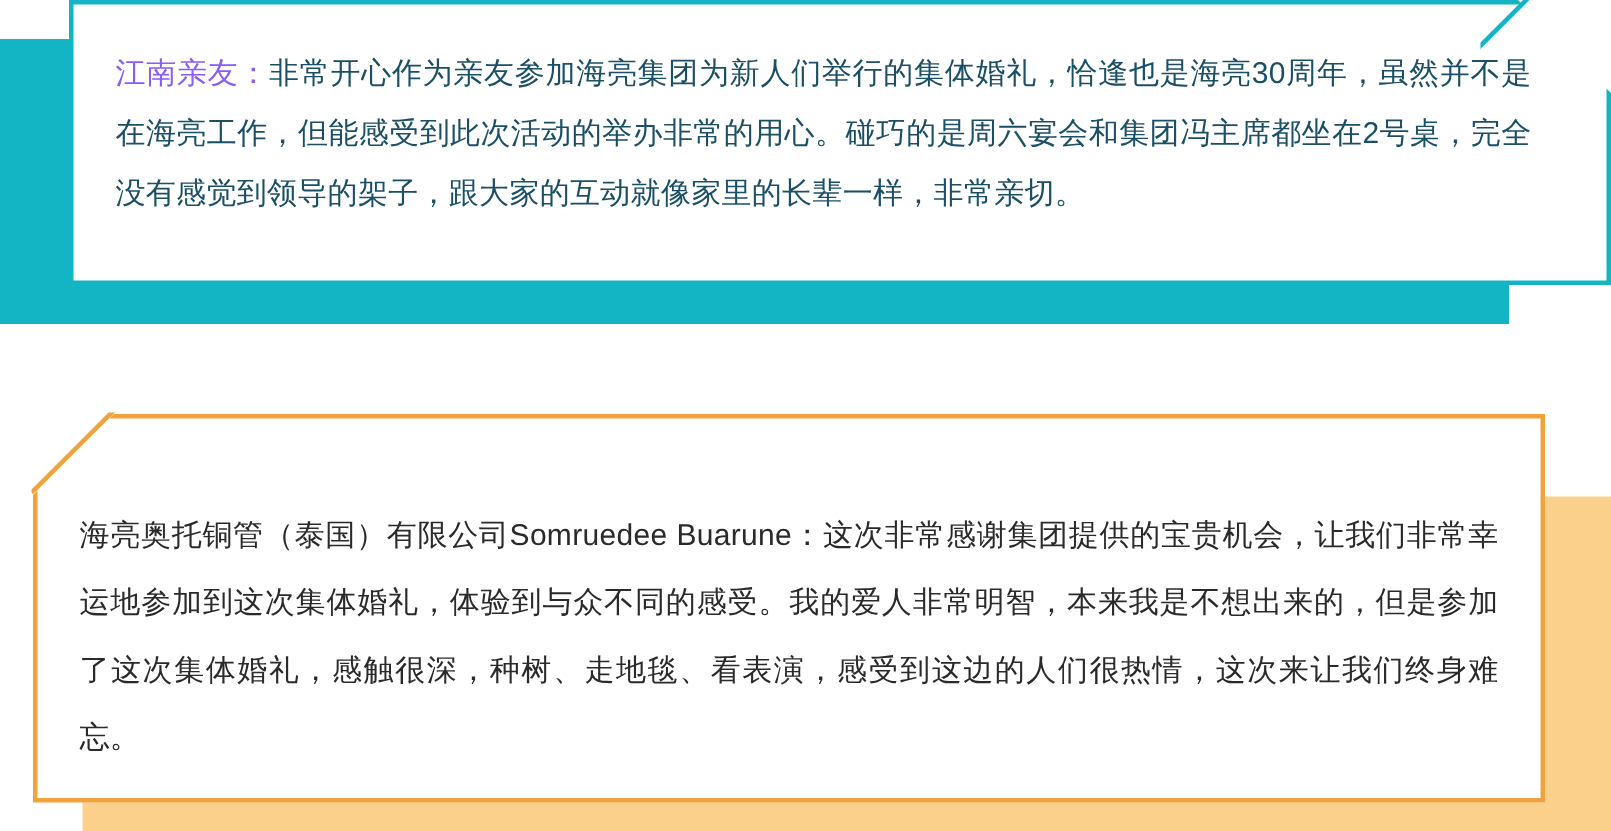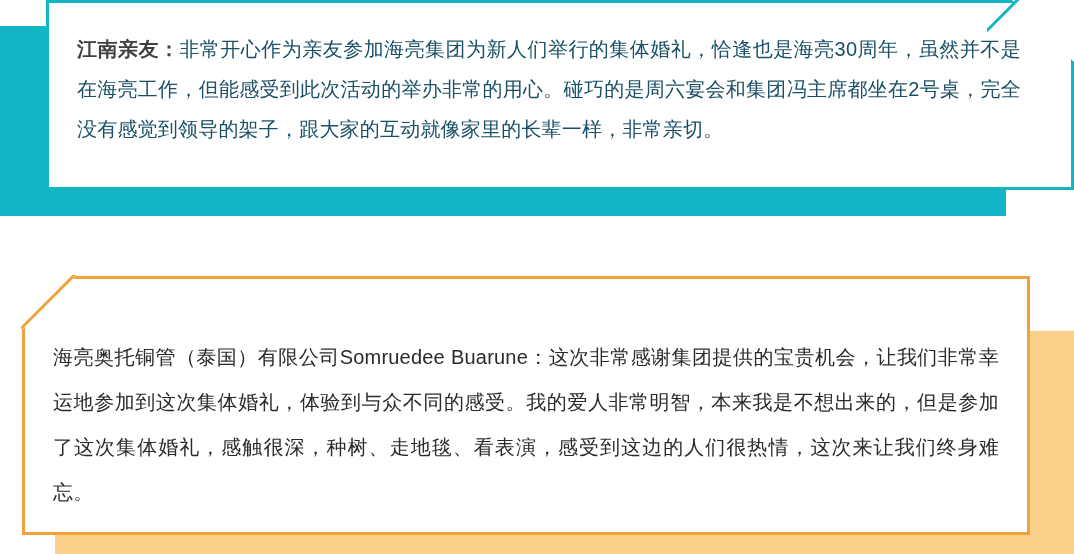--- a/index.html
+++ b/index.html
@@ -82,22 +82,22 @@
     left: 28px;
     top: 26px;
     width: 944px;
     color: #1a4f66;
     font-size: 20px;
     line-height: 40px;
     text-align: justify;
     letter-spacing: 0.2px;
   }
   .quote-1 .speaker {
-    font-weight: bold;
-    color: #404040;
+    font-weight: normal;
+    color: #8b5cf6;
   }
 
   
   .quote-2 {
     position: absolute;
     left: 0px;
     top: 240px;
     width: 911px;
     height: 314px;
     margin-top: 36px;

